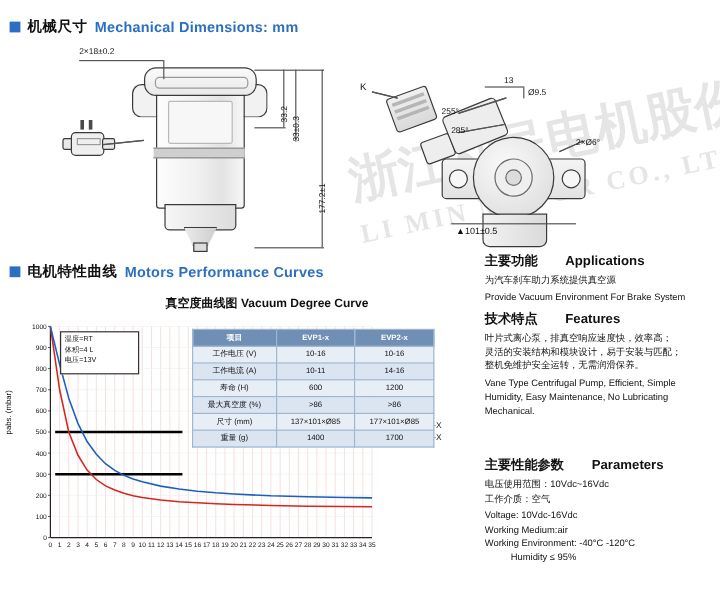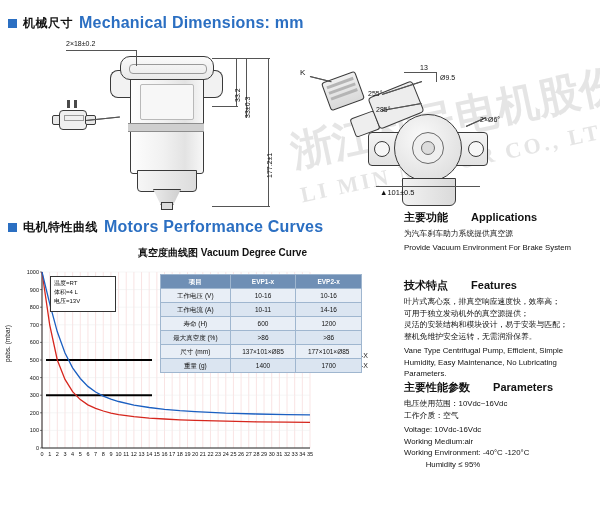--- a/index.html
+++ b/index.html
@@ -12,21 +12,21 @@
     overflow:hidden;
   }
   .sect-head{
     position:absolute;
     display:flex;align-items:center;gap:6px;
   }
   .bullet{
     width:9px;height:9px;background:#2b6fc2;flex:0 0 auto;
   }
   .sect-cn{font-size:12px;color:#111;font-weight:bold;letter-spacing:.5px;}
-  .sect-en{font-size:16px;color:#2b6fc2;font-weight:bold;letter-spacing:.2px;}
+  .sect-en{font-size:12px;color:#2b6fc2;font-weight:bold;letter-spacing:.2px;}
 
   
   .watermark{
     position:absolute;left:300px;top:90px;width:320px;height:170px;
     font-family:"Liberation Serif", serif;
     font-size:42px;font-weight:bold;color:rgba(170,170,170,.30);
     transform:rotate(-12deg);
     line-height:1.35;
     pointer-events:none;white-space:nowrap;
   }
@@ -460,32 +460,31 @@
 
 <div class="rcol" style="top:210px;">
   <div class="r-h">
     <span>主要功能</span>
     <span class="en">Applications</span>
   </div>
   <p class="r-p">为汽车刹车助力系统提供真空源</p>
   <p class="r-p">Provide Vacuum Environment For Brake System</p>
 </div>
 
-<div class="rcol" style="top:278px;">
+<div class="rcol" style="top:258px;">
   <div class="r-h">
     <span>技术特点</span>
     <span class="en">Features</span>
   </div>
   <p class="r-li">叶片式离心泵，排真空响应速度快，效率高；</p>
-  <p class="r-li">可用于独立发动机外的真空源提供；</p>
   <p class="r-li">灵活的安装结构和模块设计，易于安装与匹配；</p>
   <p class="r-li">整机免维护安全运转，无需润滑保养。</p>
   <p class="r-li" style="margin-top:3px;">Vane Type Centrifugal Pump, Efficient, Simple</p>
   <p class="r-li">Humidity, Easy Maintenance, No Lubricating</p>
-  <p class="r-li">Parameters.</p>
+  <p class="r-li">Mechanical.</p>
 </div>
 
 <div class="rcol" style="top:380px;">
   <div class="r-h">
     <span>主要性能参数</span>
     <span class="en">Parameters</span>
   </div>
   <p class="r-li">电压使用范围：10Vdc~16Vdc</p>
   <p class="r-li">工作介质：空气</p>
   <p class="r-li" style="margin-top:3px;">Voltage: 10Vdc-16Vdc</p>

